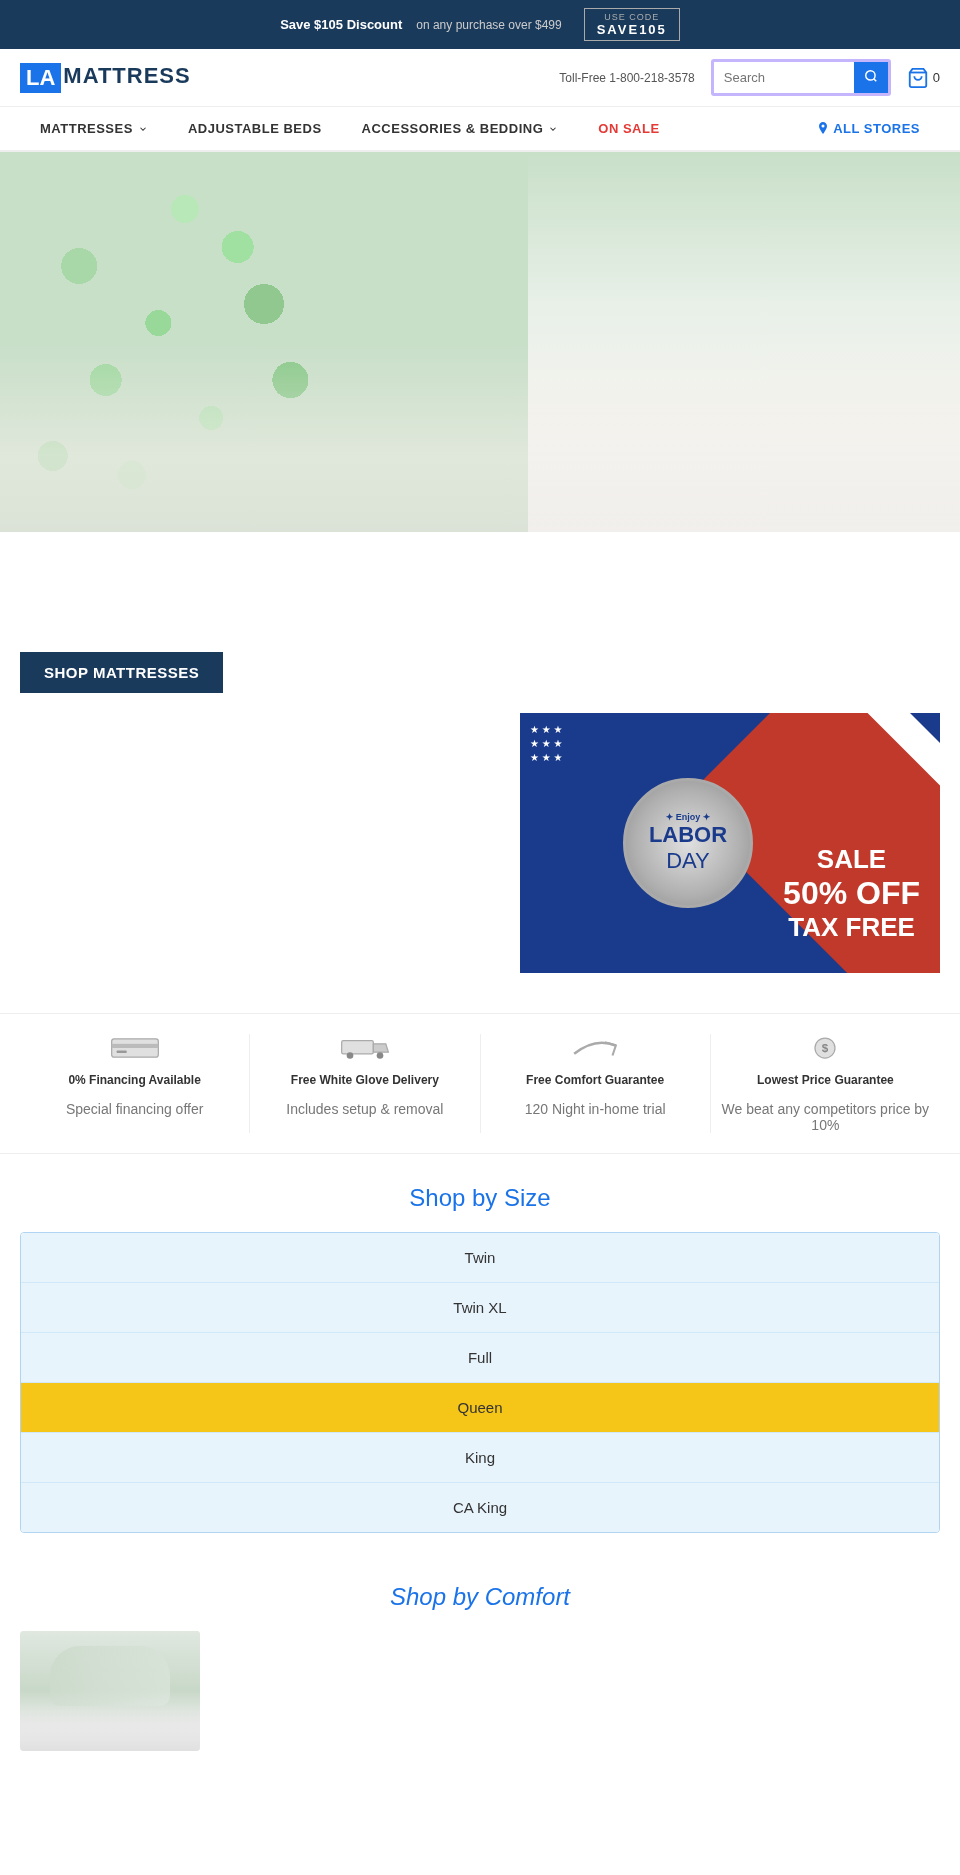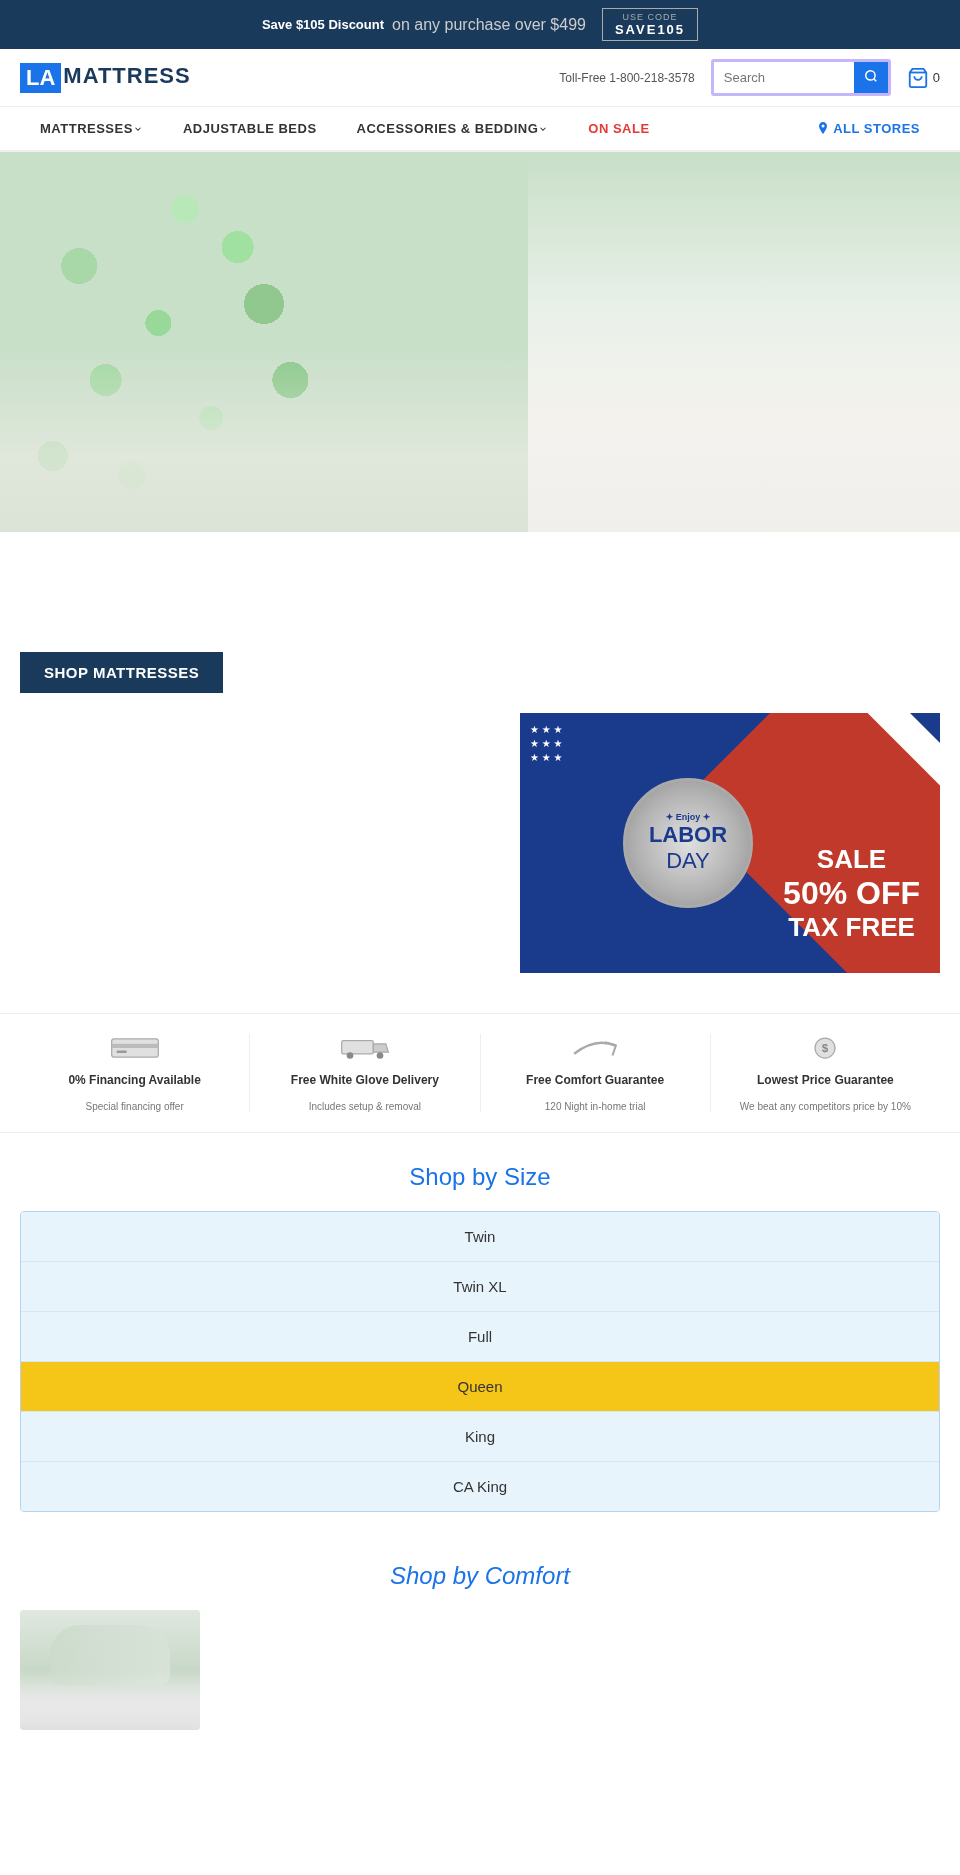--- a/index.html
+++ b/index.html
@@ -8,21 +8,21 @@
     
     .top-banner {
       background: #1a3a5c;
       color: #fff;
       text-align: center;
       padding: 8px 20px;
       font-size: 13px;
       display: flex;
       align-items: center;
       justify-content: center;
-      gap: 8px;
+      gap: 14px;
     }
 
     
     .header {
       display: flex;
       align-items: center;
       padding: 10px 20px;
       border-bottom: 1px solid #eee;
       gap: 20px;
     }
@@ -90,20 +90,21 @@
     .nav-item {
       padding: 14px 20px;
       font-size: 13px;
       font-weight: 600;
       color: #333;
       cursor: pointer;
       text-transform: uppercase;
       letter-spacing: 0.5px;
       display: flex;
       align-items: center;
+      gap: 5px;
     }
     .nav-item.on-sale { color: #e53935; }
     .nav-item.all-stores { color: #1a73e8; display: flex; align-items: center; gap: 4px; margin-left: auto; }
 
     
     .hero-banner {
       width: 100%;
       height: 380px;
       background: linear-gradient(135deg, #e8f5e9 0%, #fff8e1 50%, #e3f2fd 100%);
       overflow: hidden;
@@ -225,21 +226,21 @@
       text-align: center;
       padding: 0 10px;
     }
     .feature-title {
       font-size: 12px;
       font-weight: bold;
       color: #333;
       margin-bottom: 14px;
     }
     .feature-sub {
-      font-size: 10px;
+      font-size: 14px;
       color: #777;
     }
     .feature-divider {
       width: 1px;
       background: #eee;
       align-self: stretch;
     }
 
     
     .shop-by-size {
@@ -297,21 +298,21 @@
       width: 100%;
       height: 100%;
       background: linear-gradient(180deg, #e0e8e0 0%, #c8d8c8 50%, #f0f0f0 80%, #fff 100%);
     }
   </style>
 </head>
 <body>
 
 <div class="top-banner">
   <span style="font-weight:bold;">Save $105 Discount</span>
-  <span style="color:#ccc; font-size:16px;">on any purchase over $499</span>
+  <span style="color:#ccc; font-size:12px;">on any purchase over $499</span>
   <div style="display:flex; flex-direction:column; align-items:center; border:1px solid #aaa; padding:3px 12px; margin-left:8px;">
     <span style="font-size:9px; color:#aaa; letter-spacing:1px;">USE CODE</span>
     <span style="font-size:13px; font-weight:bold; letter-spacing:2px;">SAVE105</span>
   </div>
 </div>
 
 <div class="header">
   <a class="logo" href="#">
     <span class="logo-la">LA</span>
     <span class="logo-mattress">MATTRESS</span>

